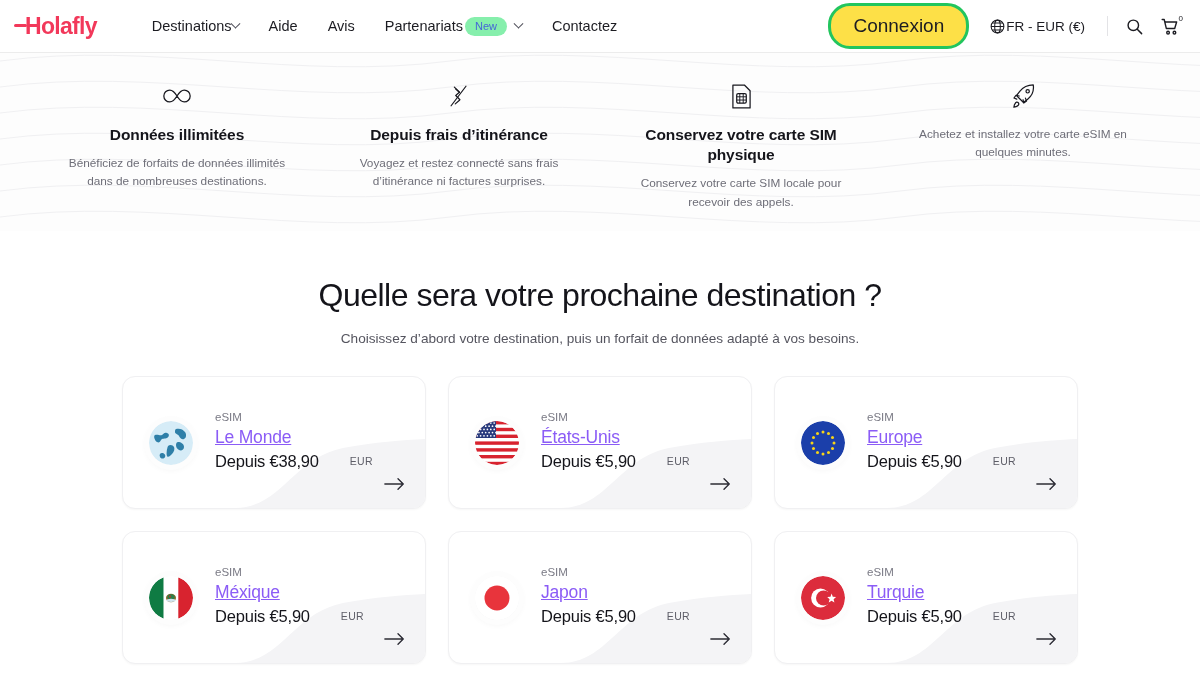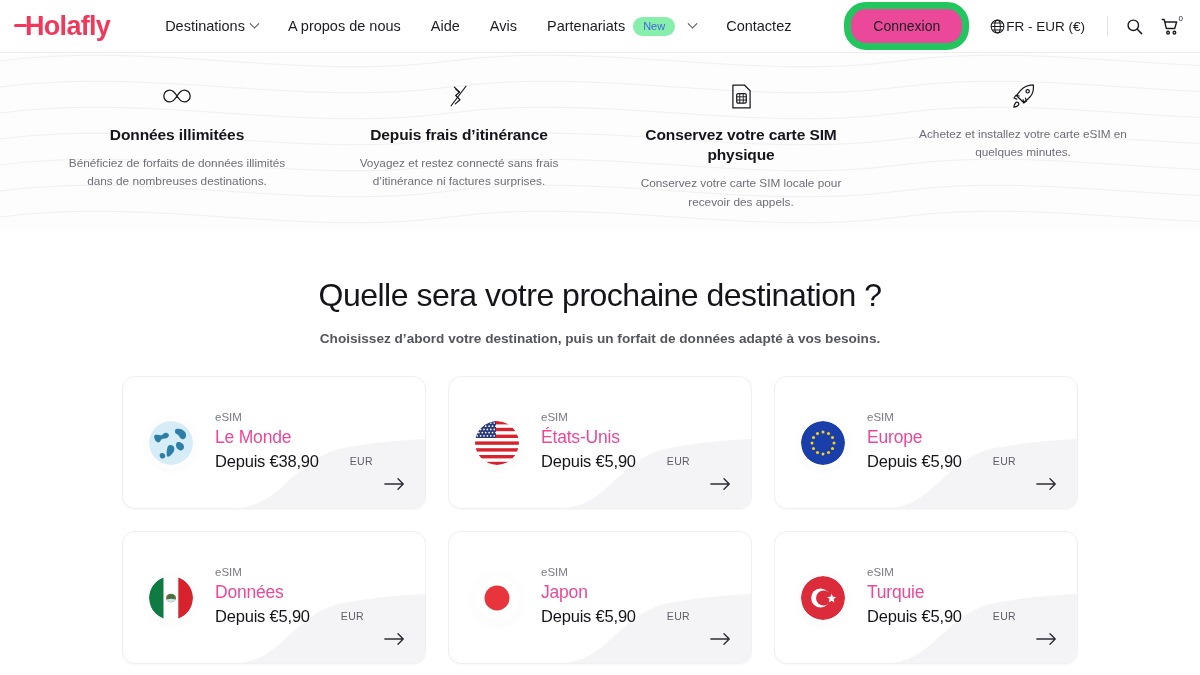--- a/index.html
+++ b/index.html
@@ -17,38 +17,38 @@
     position: relative;
     height: 53px;
     display: flex;
     align-items: center;
     padding: 0 12px 0 14px;
     border-bottom: 1px solid #ececec;
     background: #fff;
     z-index: 20;
   }
   .logo {
-    font-size: 27px;
+    font-size: 23px;
     font-weight: 700;
     color: #f2385a;
     letter-spacing: -0.7px;
     display: flex; align-items: center;
     margin-right: 40px;
   }
   .logo-dash {
     display: inline-block;
     width: 13px; height: 3.5px;
     background: #f2385a;
     border-radius: 2px;
     margin-right: -2px;
     margin-bottom: 1px;
   }
   .nav { display: flex; align-items: center; gap: 0px; }
   .nav-item {
-    display: flex; align-items: center; gap: 6px;
+    display: flex; align-items: center; 
     font-size: 14.5px;
     color: #1c1c22;
     padding: 8px 15px;
     cursor: pointer;
     white-space: nowrap;
     justify-content: center;
   }
   .chev {
     display: inline-block;
     width: 7px; height: 7px;
@@ -63,26 +63,26 @@
     border-radius: 11px;
     padding: 3.5px 10px;
     margin-left: 2px;
     font-weight: 400;
   }
   .header-right {
     margin-left: auto;
     display: flex; align-items: center; gap: 0;
   }
   .btn-login {
-    font-size: 14px;
+    font-size: 19px;
     color: #1c1c22;
-    border: 7px solid #22c55e;
+    border: 3px solid #22c55e;
     border-radius: 22px;
     padding: 9px 22px;
-    background: #ec4899;
+    background: #fde047;
     cursor: pointer;
     white-space: nowrap;
   }
   .locale {
     display: flex; align-items: center; 
     font-size: 13.5px; color: #1c1c22;
     padding: 0 14px 0 20px;
     cursor: pointer; white-space: nowrap;
   }
   .divider-v { width: 1px; height: 20px; background: #e3e3e6; margin: 0 8px; }
@@ -132,21 +132,20 @@
     font-size: 32px;
     font-weight: 400;
     color: #14141a;
     letter-spacing: -0.5px;
   }
   .section-sub {
     text-align: center;
     font-size: 13.6px;
     color: #55555f;
     margin-top: 17px;
-    font-weight: bold;
   }
 
   .grid {
     margin: 30px auto 0 auto;
     width: 956px;
     display: grid;
     grid-template-columns: repeat(3, 1fr);
     gap: 22px 22px;
   }
   .card {
@@ -166,21 +165,21 @@
     width: 44px; height: 44px;
     border-radius: 50%;
     margin-left: 26px;
     flex: 0 0 44px;
     overflow: hidden;
     position: relative;
     box-shadow: 0 0 0 5px #fdfdfd, 0 2px 9px rgba(20,20,40,.10);
   }
   .card-body { margin-left: 22px; position: relative; z-index: 2; padding-bottom: 4px; }
   .card-esim { font-size: 11.5px; color: #7a7a85; margin-bottom: 4px; }
-  .card-name { font-size: 17.5px; color: #ec4899; letter-spacing: -0.2px; margin-bottom: 4px; }
+  .card-name { font-size: 17.5px; color: #8b5cf6; letter-spacing: -0.2px; margin-bottom: 4px; text-decoration: underline; }
   .card-price {
     font-size: 16.5px; color: #15151b; letter-spacing: -0.2px;
     display: flex; align-items: center; gap: 6px;
   }
   .card-cur { font-size: 10.5px; color: #5d5d67; letter-spacing: .3px; margin-left: 25px; }
   .card-arrow {
     position: absolute; right: 20px; bottom: 17px;
     z-index: 3;
     display: flex; align-items: center; justify-content: center;
   }
@@ -193,23 +192,20 @@
   <div class="header">
     <div class="logo">
       <span class="logo-dash"></span>
         <span>Holafly</span>
     </div>
 
     <div class="nav">
       <div class="nav-item">
         <span>Destinations</span>
         <span class="chev"></span>
-      </div>
-      <div class="nav-item">
-        <span>A propos de nous</span>
       </div>
       <div class="nav-item">
         <span>Aide</span>
       </div>
       <div class="nav-item">
         <span>Avis</span>
       </div>
       <div class="nav-item">
         <span>Partenariats</span>
         <span class="badge-new">New</span>
@@ -471,21 +467,21 @@
           <rect x="14.7" width="14.6" height="44" fill="#fff"></rect>
           <rect x="29.3" width="14.7" height="44" fill="#d8232f"></rect>
           <ellipse cx="22" cy="22" rx="5" ry="4.2" fill="#8a6b2b"></ellipse>
           <ellipse cx="22" cy="21" rx="3.6" ry="2.8" fill="#2f7d4a"></ellipse>
           <ellipse cx="22" cy="24.3" rx="4.6" ry="1.6" fill="#cfe3ef"></ellipse>
           <circle cx="21" cy="20.6" r="1.1" fill="#b33b2a"></circle>
         </g>
             </svg></div>
           <div class="card-body">
        <div class="card-esim">eSIM</div>
-       <div class="card-name">Données</div>
+       <div class="card-name">Méxique</div>
        <div class="card-price">
          <span>Depuis €5,90</span>
          <span class="card-cur">EUR</span>
        </div>
      </div>
           <div class="card-arrow">
             <svg width="21" height="14" viewBox="0 0 24 16" fill="none" stroke="#2c2c35" stroke-width="1.6" stroke-linecap="round" stroke-linejoin="round">
   <path d="M1 8h21M16 2l6 6-6 6"></path>
             </svg>
           </div>

